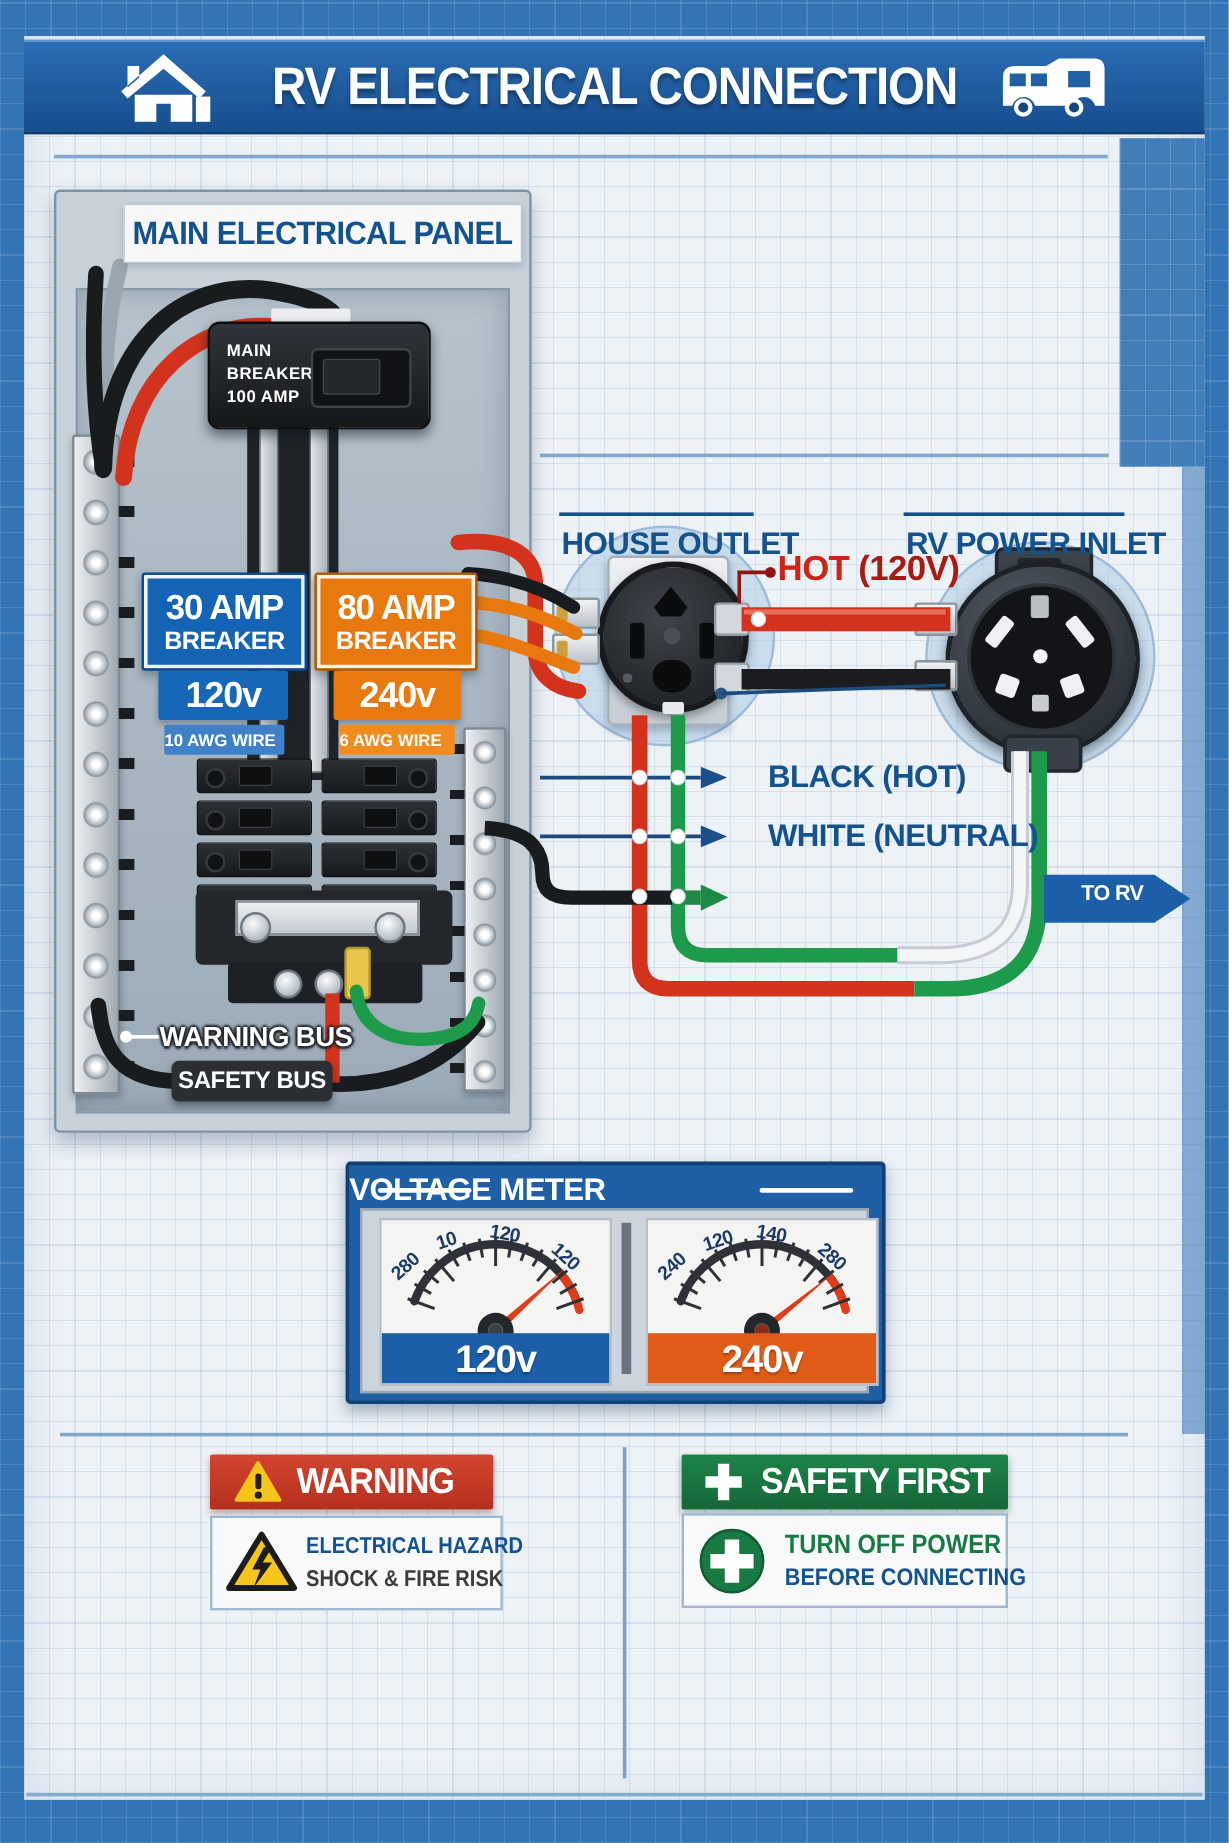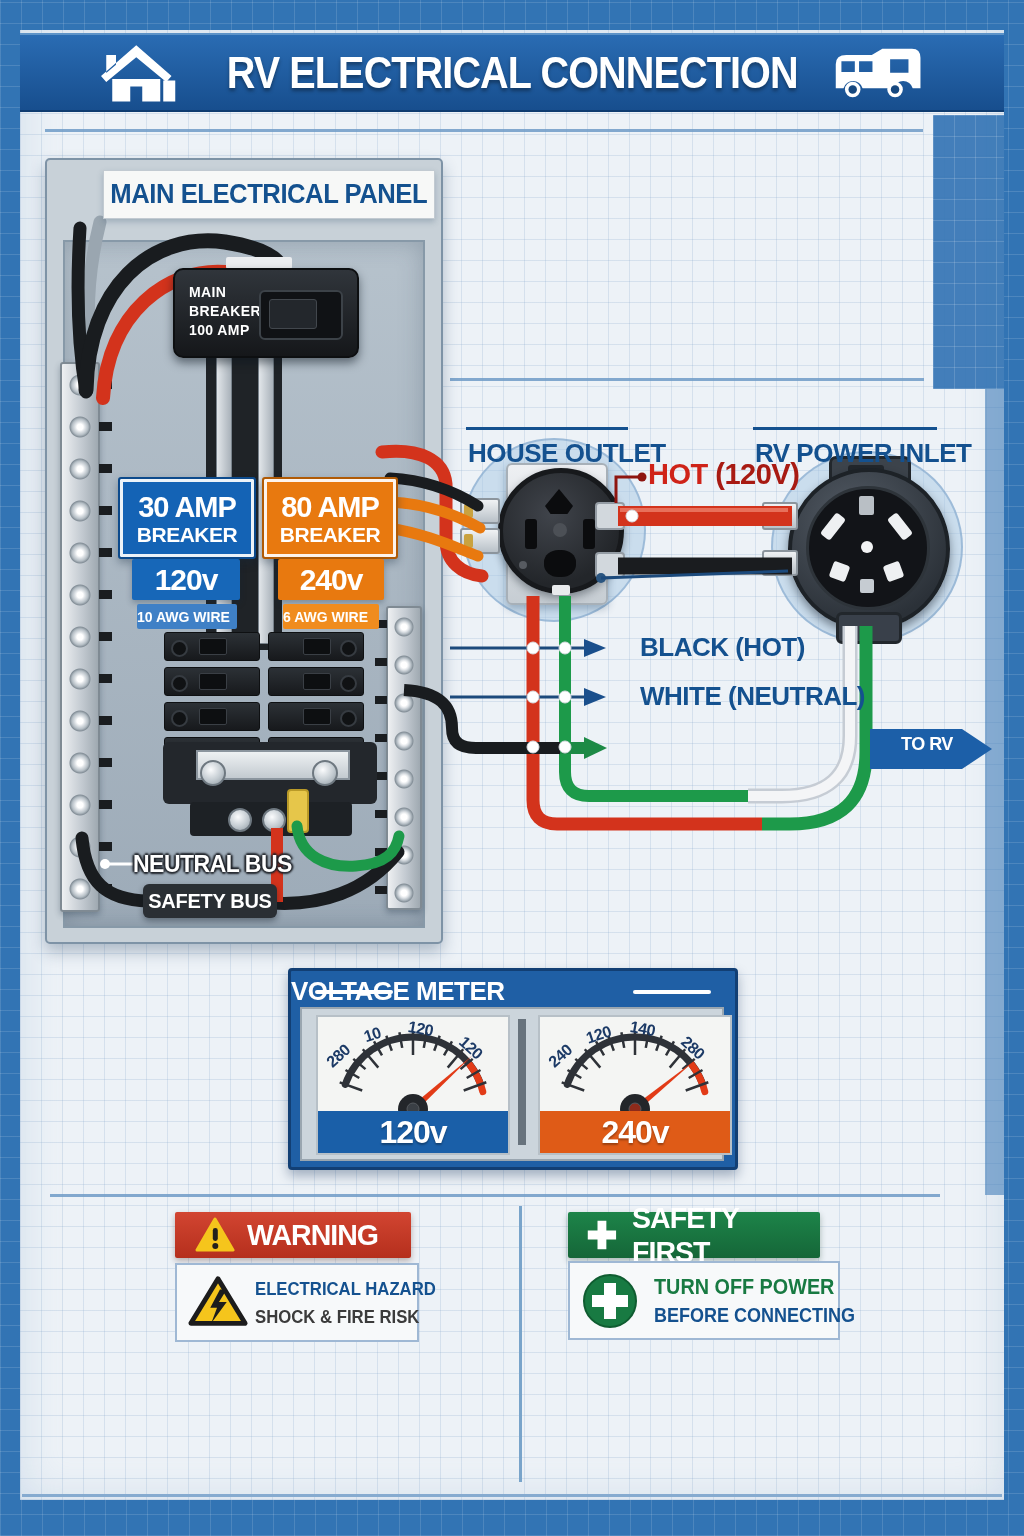--- a/index.html
+++ b/index.html
@@ -179,21 +179,21 @@
 
   
   .warn-banner{left:175px;top:1212px;width:236px;height:46px;background:linear-gradient(#d24531,#b52f1d);
     border-radius:2px;z-index:5;display:flex;align-items:center;box-shadow:0 3px 6px rgba(60,20,10,.3);}
   .warn-banner svg{margin-left:20px;}
   .warn-banner span{color:#fff;font-size:30px;font-weight:800;margin-left:12px;letter-spacing:-1px;transform:scaleX(.95);transform-origin:left;}
   .warn-box{left:175px;top:1263px;width:240px;height:75px;background:#f7f9fa;border:2px solid #9fb8d4;z-index:5;}
   .warn-box svg{position:absolute;left:10px;top:9px;}
   .wb-l1{position:absolute;left:78px;top:13px;font-size:19px;font-weight:800;color:#14518f;white-space:nowrap;transform:scaleX(.88);transform-origin:left;}
   .wb-l2{position:absolute;left:78px;top:41px;font-size:19px;font-weight:800;color:#3b3b3b;white-space:nowrap;transform:scaleX(.88);transform-origin:left;}
-  .safe-banner{left:568px;top:1212px;width:252px;height:46px;background:linear-gradient(#1d8449,#156638);
+  .safe-banner{left:568px;top:1212px;width:272px;height:46px;background:linear-gradient(#1d8449,#156638);
     border-radius:2px;z-index:5;display:flex;align-items:center;box-shadow:0 3px 6px rgba(10,50,30,.3);}
   .safe-banner svg{margin-left:18px;}
   .safe-banner span{color:#fff;font-size:30px;font-weight:800;margin-left:14px;letter-spacing:-1px;transform:scaleX(.95);transform-origin:left;}
   .safe-box{left:568px;top:1261px;width:268px;height:75px;background:#f7f9fa;border:2px solid #9fb8d4;z-index:5;}
   .safe-box svg{position:absolute;left:12px;top:10px;}
   .sb-l1{position:absolute;left:84px;top:11px;font-size:22px;font-weight:800;color:#187a42;white-space:nowrap;transform:scaleX(.9);transform-origin:left;}
   .sb-l2{position:absolute;left:84px;top:41px;font-size:20px;font-weight:800;color:#14518f;white-space:nowrap;transform:scaleX(.9);transform-origin:left;}
 </style>
 </head>
 <body>
@@ -281,21 +281,21 @@
   <div class="abs volt-box volt-240">
     <span>240v</span>
   </div>
   <div class="abs awg awg-10">
     <span>10 AWG WIRE</span>
   </div>
   <div class="abs awg awg-6">
     <span>6 AWG WIRE</span>
   </div>
 
-  <div class="abs neutral-label">NEUTRAL BUS</div>
+  <div class="abs neutral-label">WARNING BUS</div>
   <div class="abs ground-badge">
     <span>SAFETY BUS</span>
   </div>
 
   <div class="abs sec-label outlet-label">HOUSE OUTLET</div>
   <div class="abs underline ul-outlet"></div>
   <div class="abs sec-label rv-label">RV POWER INLET</div>
   <div class="abs underline ul-rv"></div>
 
   <div class="abs halo outlet-halo"></div>

